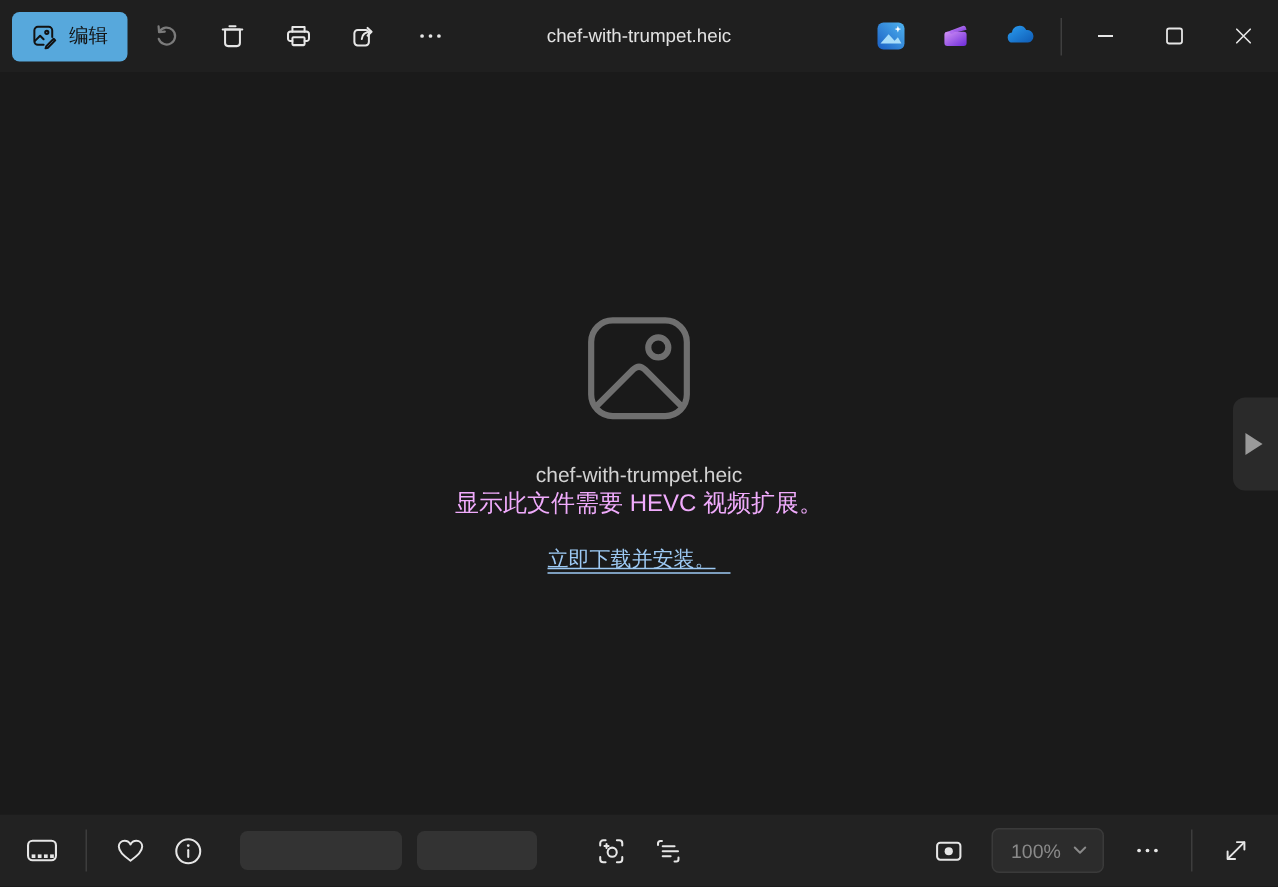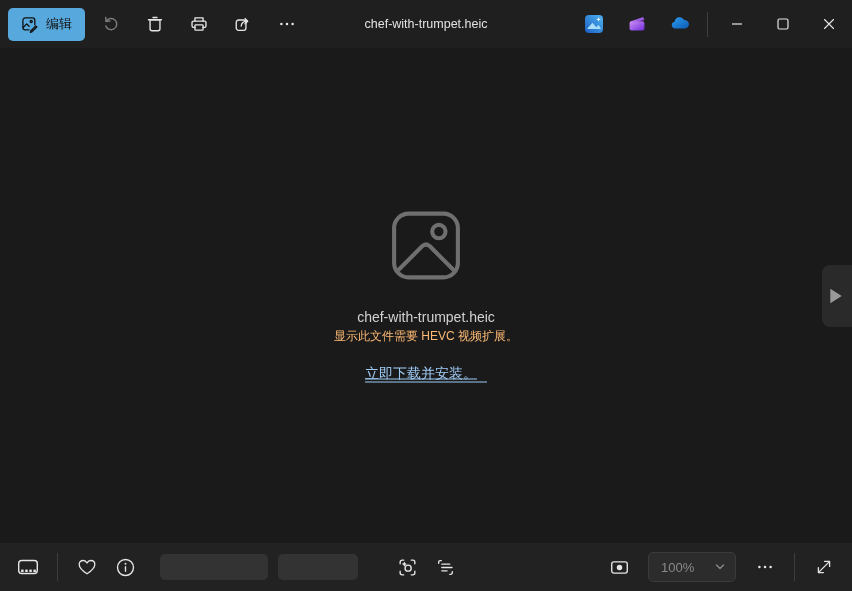--- a/index.html
+++ b/index.html
@@ -46,21 +46,21 @@
   }
 
   
   .canvas{position:relative;height:495px;background:var(--canvas-bg);}
   .center-content{
     position:absolute;left:0;right:0;top:50%;transform:translateY(-50%);
     display:flex;flex-direction:column;align-items:center;text-align:center;
   }
   .placeholder-icon{margin-bottom:26px;color:#6f6f6f;}
   .file-line{font-size:14px;line-height:19px;color:#d2d2d2;}
-  .msg-line{font-size:12px;line-height:19px;color:#fdba74;}
+  .msg-line{font-size:16px;line-height:19px;color:#f0abfc;}
   .install-link{
     display:inline-block;font-size:14px;line-height:18px;color:var(--link);
     border-bottom:1px solid var(--link);padding-right:10px;margin-top:18px;
   }
   .next-btn{
     position:absolute;right:-8px;top:50%;transform:translateY(-50%);
     width:38px;height:62px;background:#2a2a2a;border-radius:8px;
     display:flex;align-items:center;justify-content:center;color:#9a9a9a;
   }
 
@@ -72,21 +72,21 @@
   .sb-divider{width:1px;height:28px;background:#3d3d3d;margin:0 10px;flex:none;}
   .sb-icon-btn{
     width:38px;height:38px;display:flex;align-items:center;justify-content:center;
     border-radius:4px;color:#e6e6e6;flex:none;
   }
   .skeleton{height:26px;border-radius:5px;background:#333333;flex:none;}
   .skeleton-1{width:108px;margin-left:16px;}
   .skeleton-2{width:80px;margin-left:10px;}
   .sb-right{margin-left:auto;display:flex;align-items:center;}
   .zoom-dropdown{
-    width:88px;height:30px;border-radius:5px;background:#2c2c2c;border:1px solid #3a3a3a;
+    width:75px;height:30px;border-radius:5px;background:#2c2c2c;border:1px solid #3a3a3a;
     display:flex;align-items:center;justify-content:space-between;
     padding:0 9px 0 12px;color:#8a8a8a;font-size:13px;margin:0 10px;flex:none;
   }
 </style>
 </head>
 <body>
 
 <div class="titlebar">
   <div class="tb-left">
     <button class="btn-edit">

